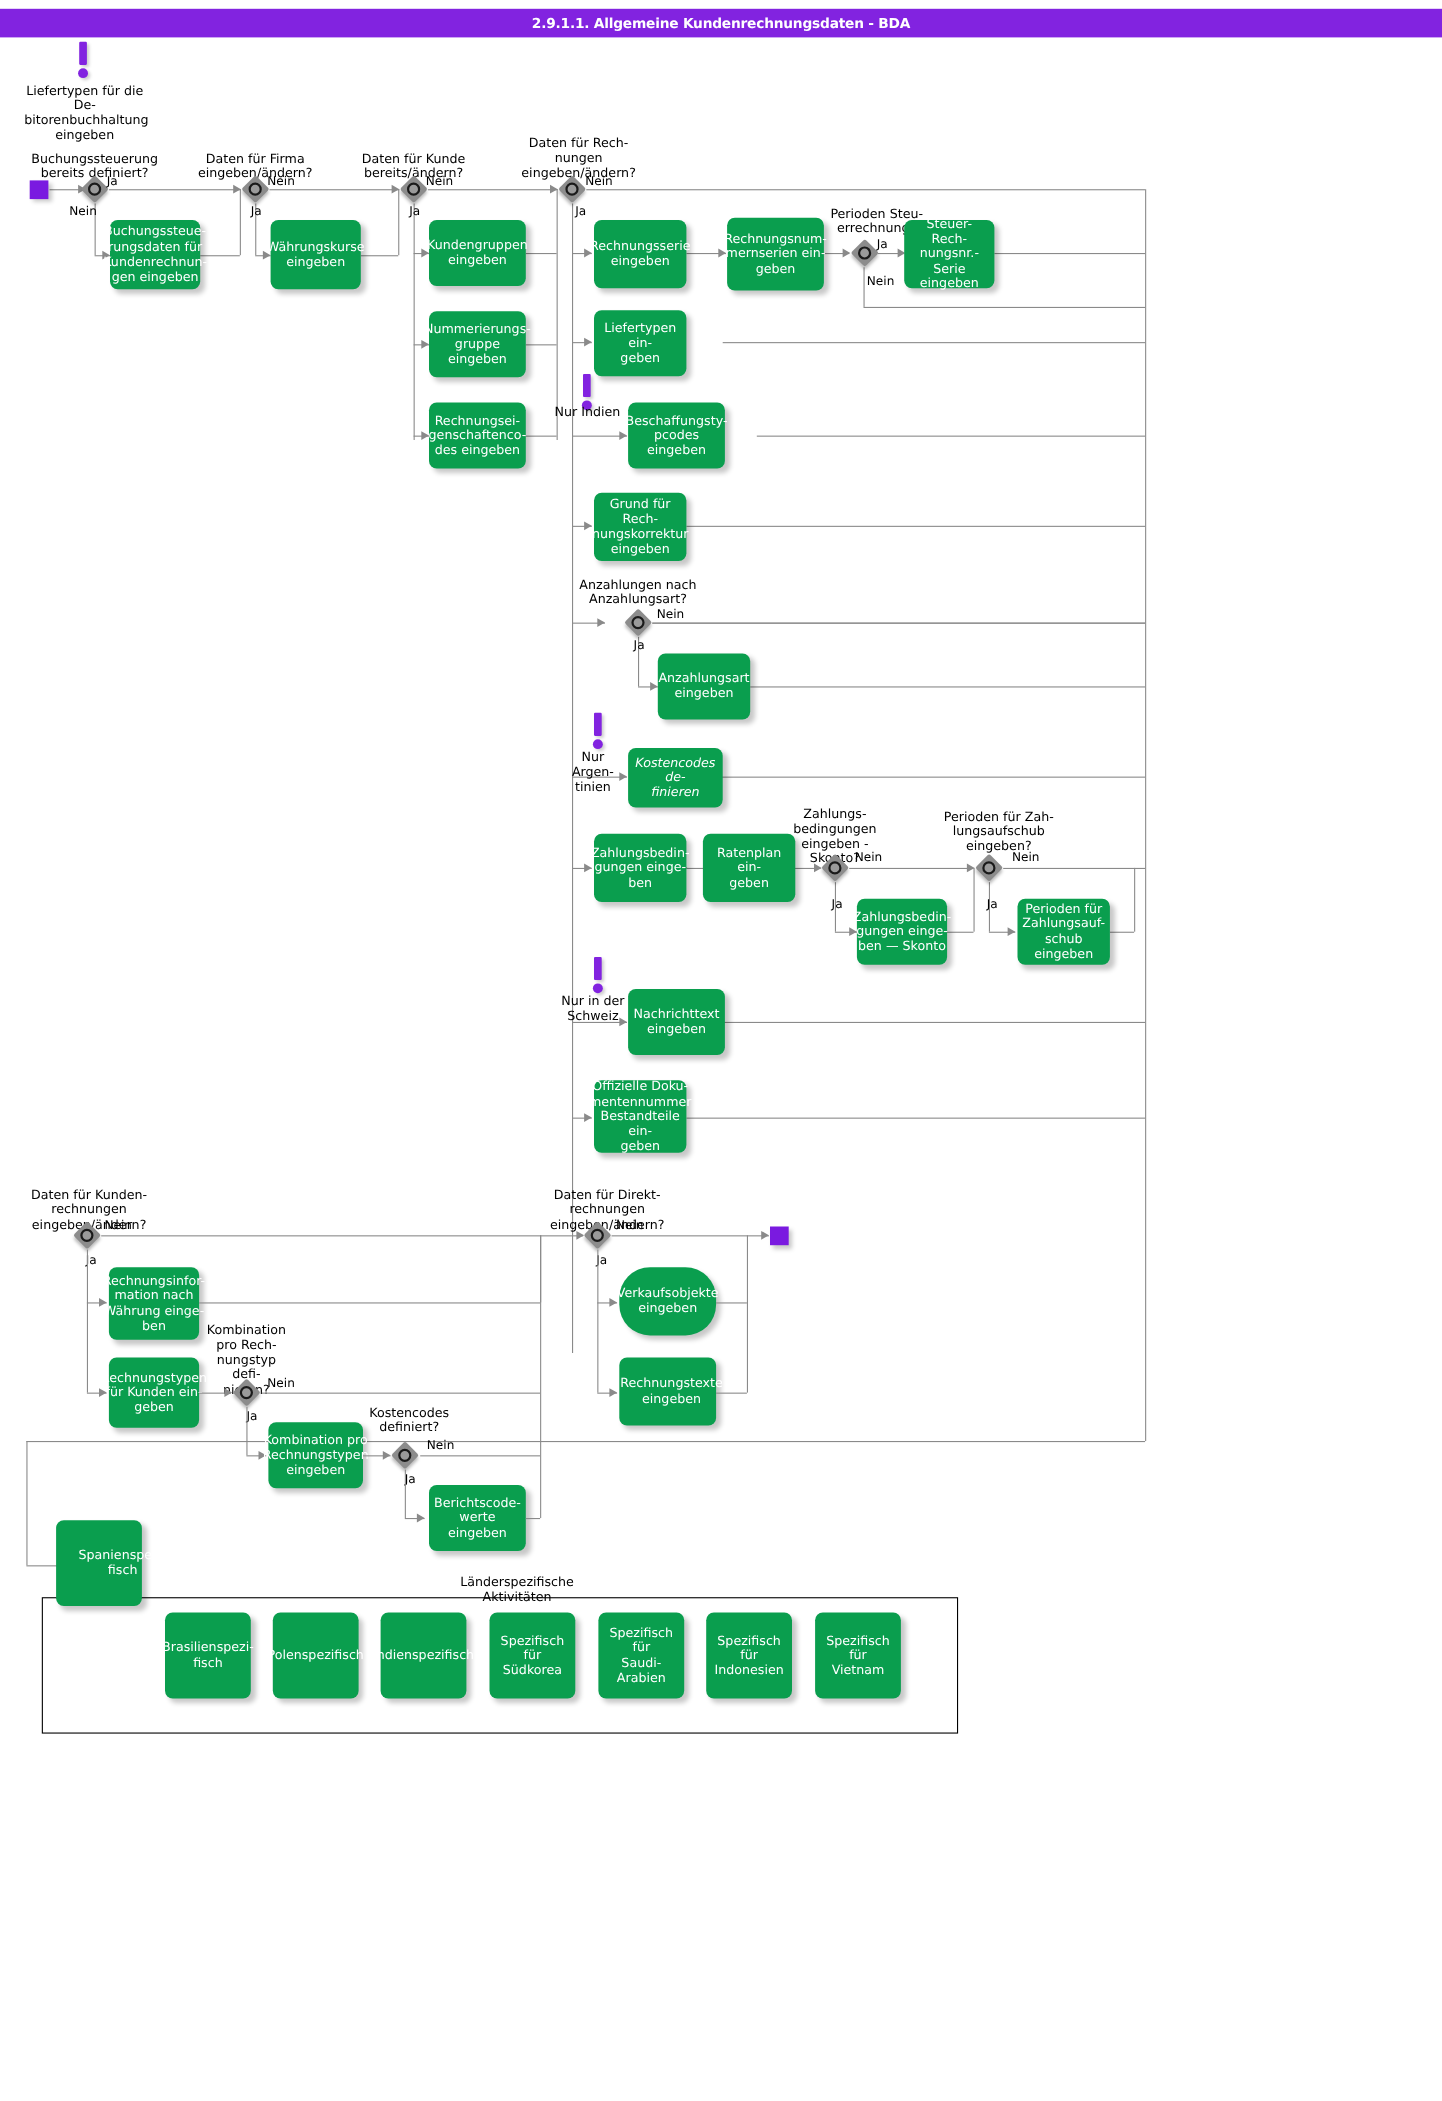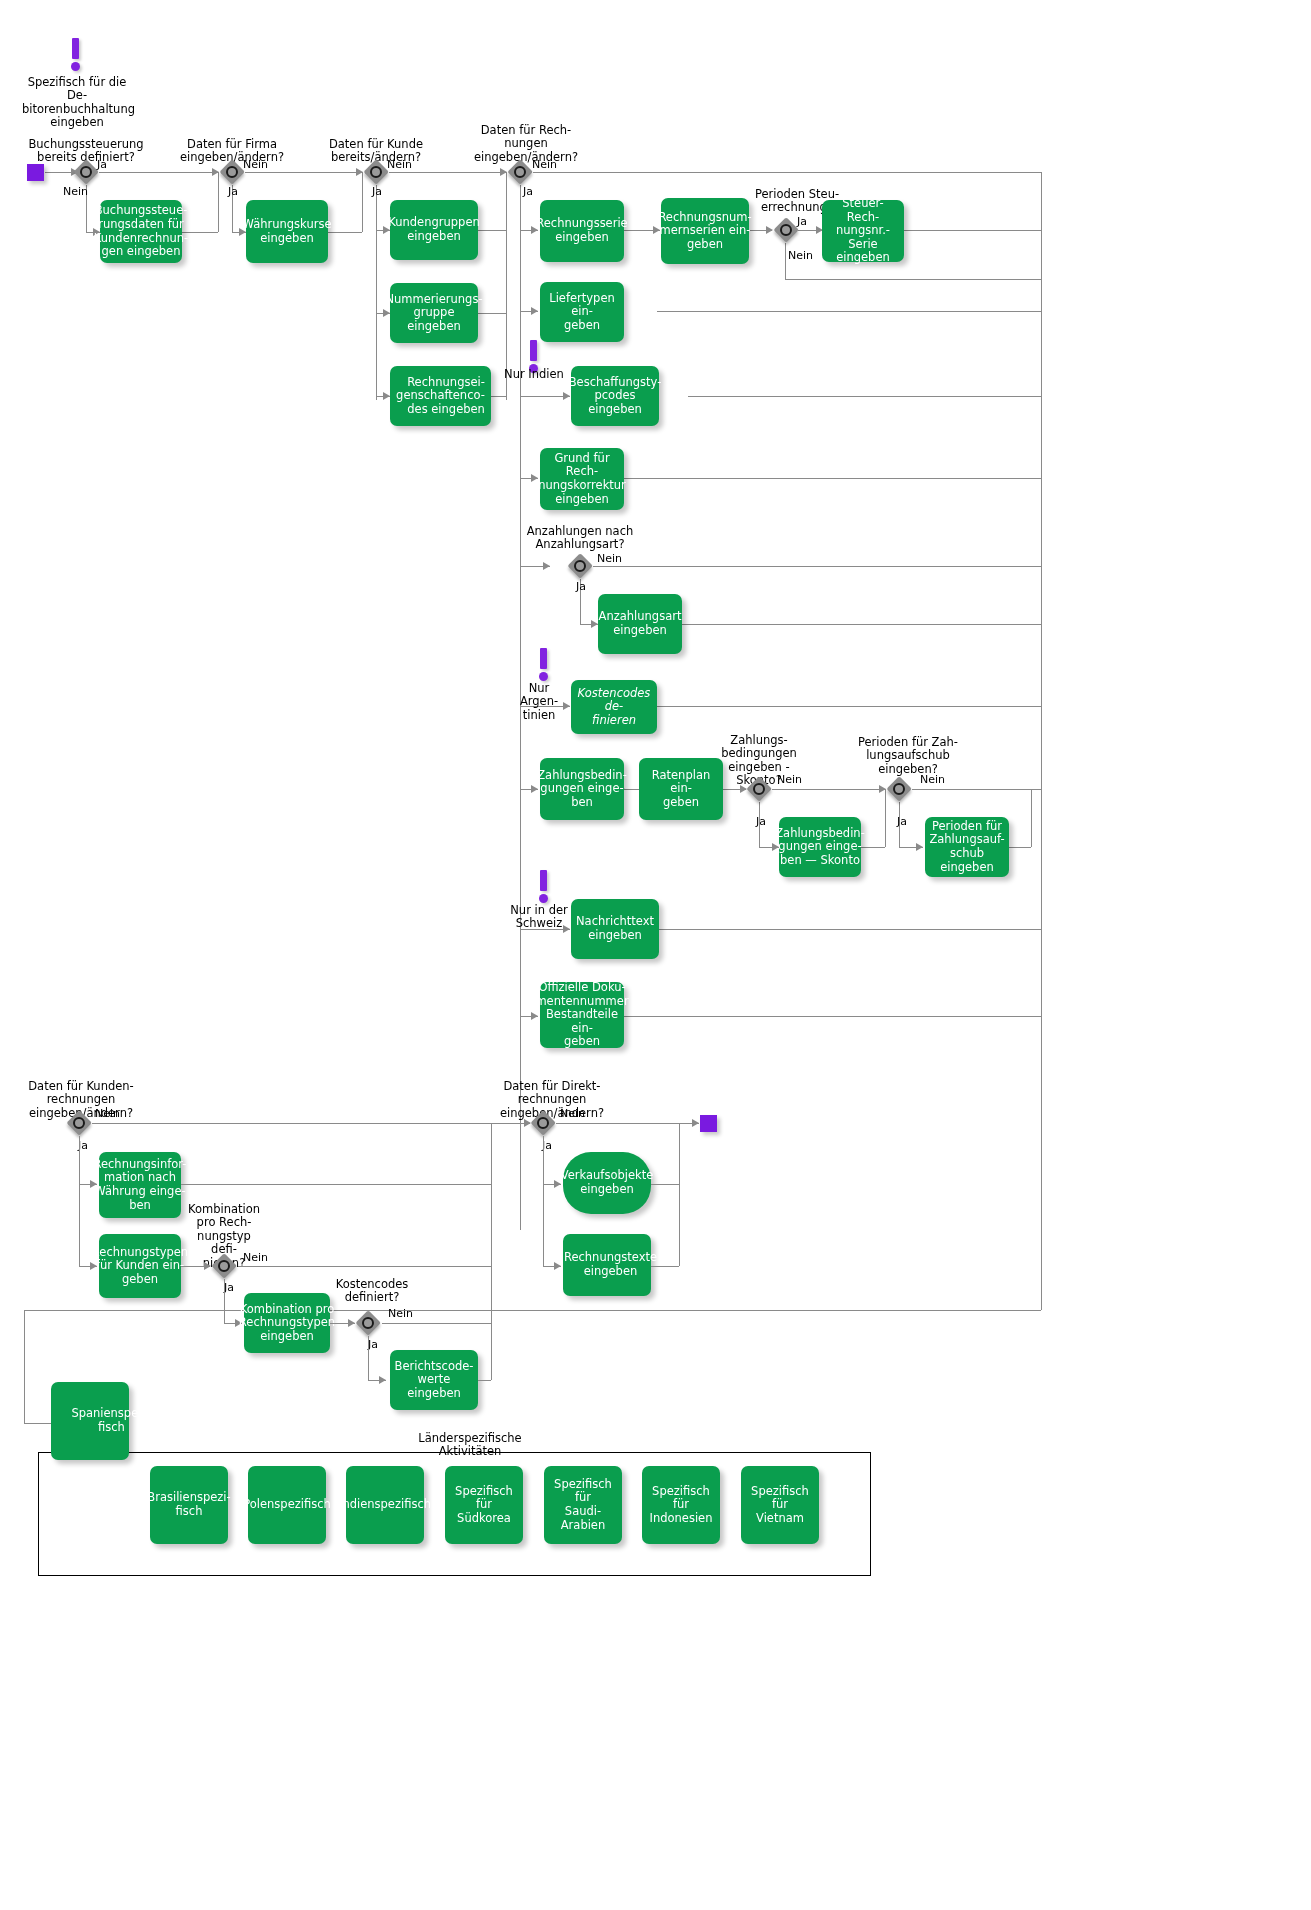--- a/index.html
+++ b/index.html
@@ -48,20 +48,23 @@
 
   
   .group{position:absolute;border:1.6px solid #000;background:transparent;}
   .grouplbl{position:absolute;text-align:center;color:#000;font-size:11.5px;line-height:13px;}
 </style>
 </head>
 <body>
 
 <div id="page">
 
+  <div class="titlebar">
+    <div class="t">2.9.1.1. Allgemeine Kundenrechnungsdaten - BDA</div>
+  </div>
 
   <div class="ln hl" style="left:45px;top:172px;width:28px;"></div>
   <div class="ar r" style="left:71px;top:168px;"></div>
 
   <div class="ln hl" style="left:99px;top:172px;width:120px;"></div>
   <div class="ar r" style="left:212px;top:168px;"></div>
 
   <div class="ln vl" style="left:86px;top:185px;height:47px;"></div>
   <div class="ln hl" style="left:86px;top:232px;width:14px;"></div>
   <div class="ar r" style="left:93px;top:228px;"></div>
@@ -172,21 +175,21 @@
   <div class="ar r" style="left:916px;top:843px;"></div>
   <div class="ln hl" style="left:1009px;top:847px;width:22px;"></div>
   <div class="ln vl" style="left:1031px;top:789px;height:58px;"></div>
 
   <div class="term" style="left:27px;top:164px;"></div>
 
   <div class="bang" style="left:70px;top:38px;">
     <div class="bar"></div>
       <div class="dot"></div>
   </div>
-  <div class="lbl" style="left:22px;top:76px;width:110px;white-space:pre-line;">Spezifisch für die De-
+  <div class="lbl" style="left:22px;top:76px;width:110px;white-space:pre-line;">Liefertypen für die De-
 bitorenbuchhaltung
 eingeben</div>
 
   <div class="lbl" style="left:22px;top:138px;width:128px;white-space:pre-line;">Buchungssteuerung
 bereits definiert?</div>
   <div class="gw" style="left:73px;top:159px;">
     <div class="dia"></div>
       <div class="ring"></div>
   </div>
   <div class="yn" style="left:97px;top:159px;">Ja</div>
@@ -215,21 +218,21 @@
     <div class="dia"></div>
       <div class="ring"></div>
   </div>
   <div class="yn" style="left:387px;top:159px;">Nein</div>
   <div class="yn" style="left:372px;top:186px;">Ja</div>
 
   <div class="box" style="left:390px;top:200px;width:88px;height:60px;white-space:pre-line;">Kundengruppen
 eingeben</div>
   <div class="box" style="left:390px;top:283px;width:88px;height:60px;white-space:pre-line;">Nummerierungs-
 gruppe eingeben</div>
-  <div class="box" style="left:390px;top:366px;width:101px;height:60px;white-space:pre-line;text-align:right;">Rechnungsei-
+  <div class="box" style="left:390px;top:366px;width:88px;height:60px;white-space:pre-line;">Rechnungsei-
 genschaftenco-
 des eingeben</div>
 
   <div class="lbl" style="left:470px;top:124px;width:112px;white-space:pre-line;">Daten für Rech-
 nungen
 eingeben/ändern?</div>
   <div class="gw" style="left:507px;top:159px;">
     <div class="dia"></div>
       <div class="ring"></div>
   </div>

